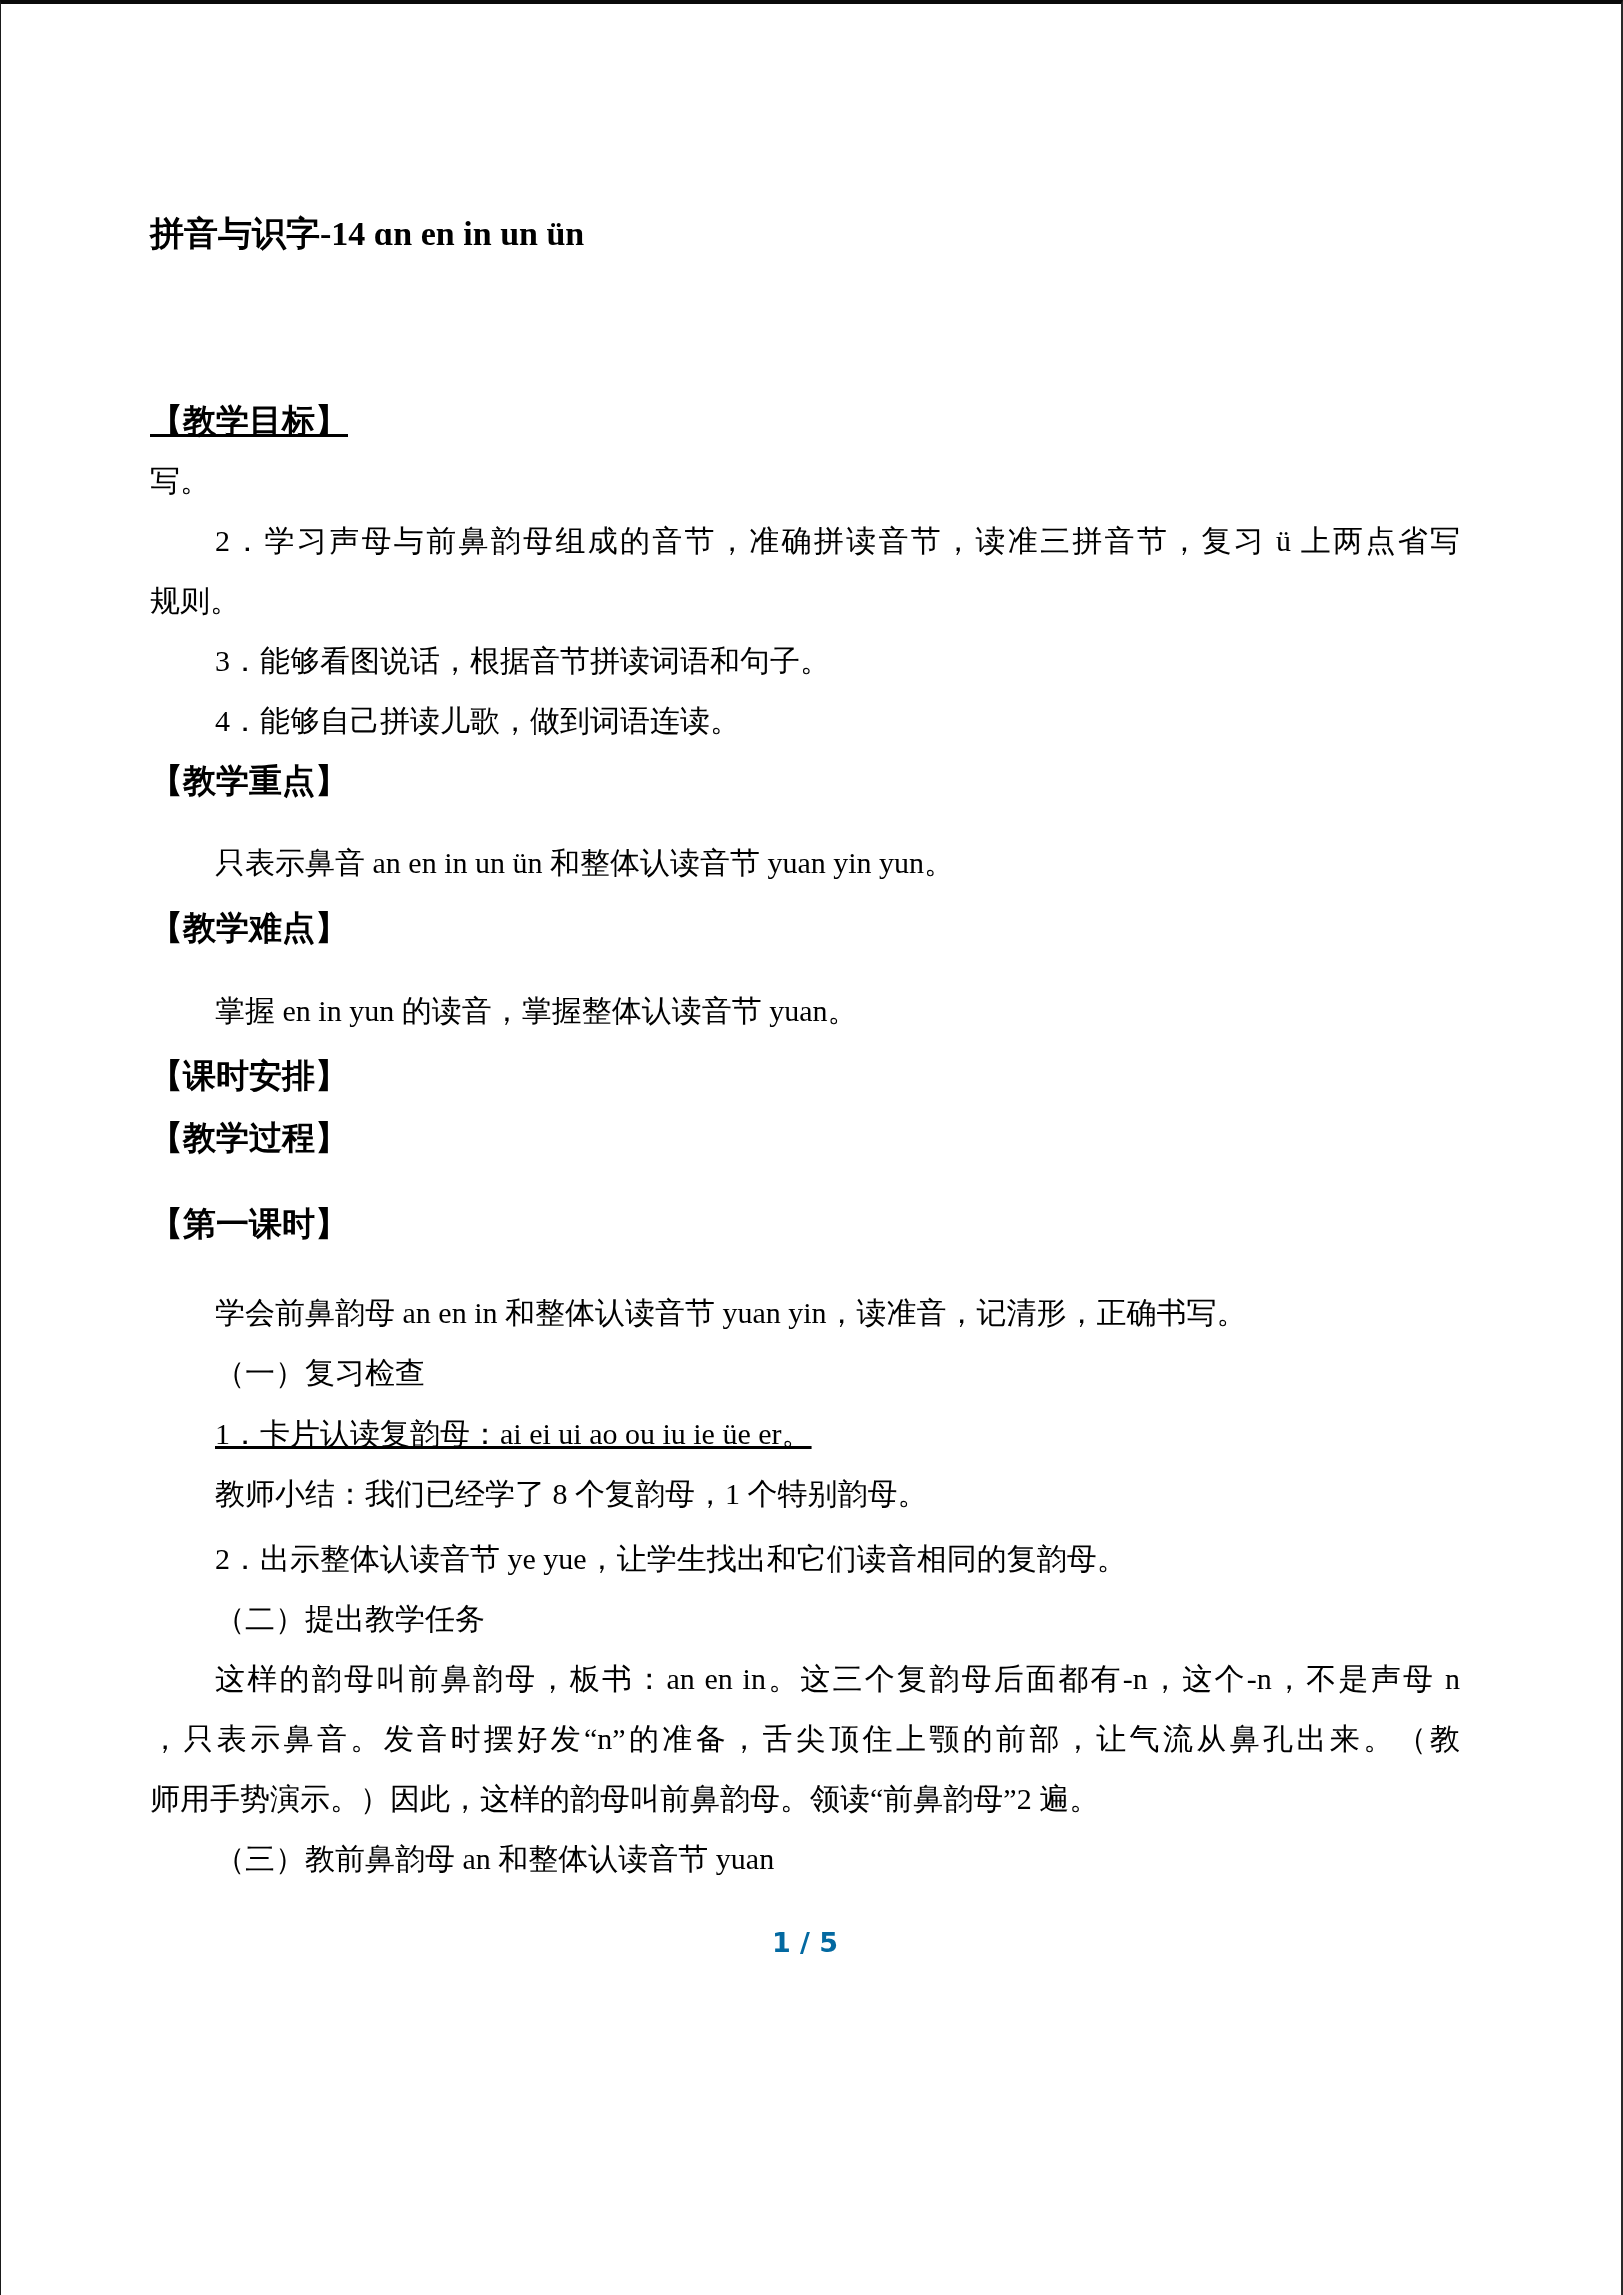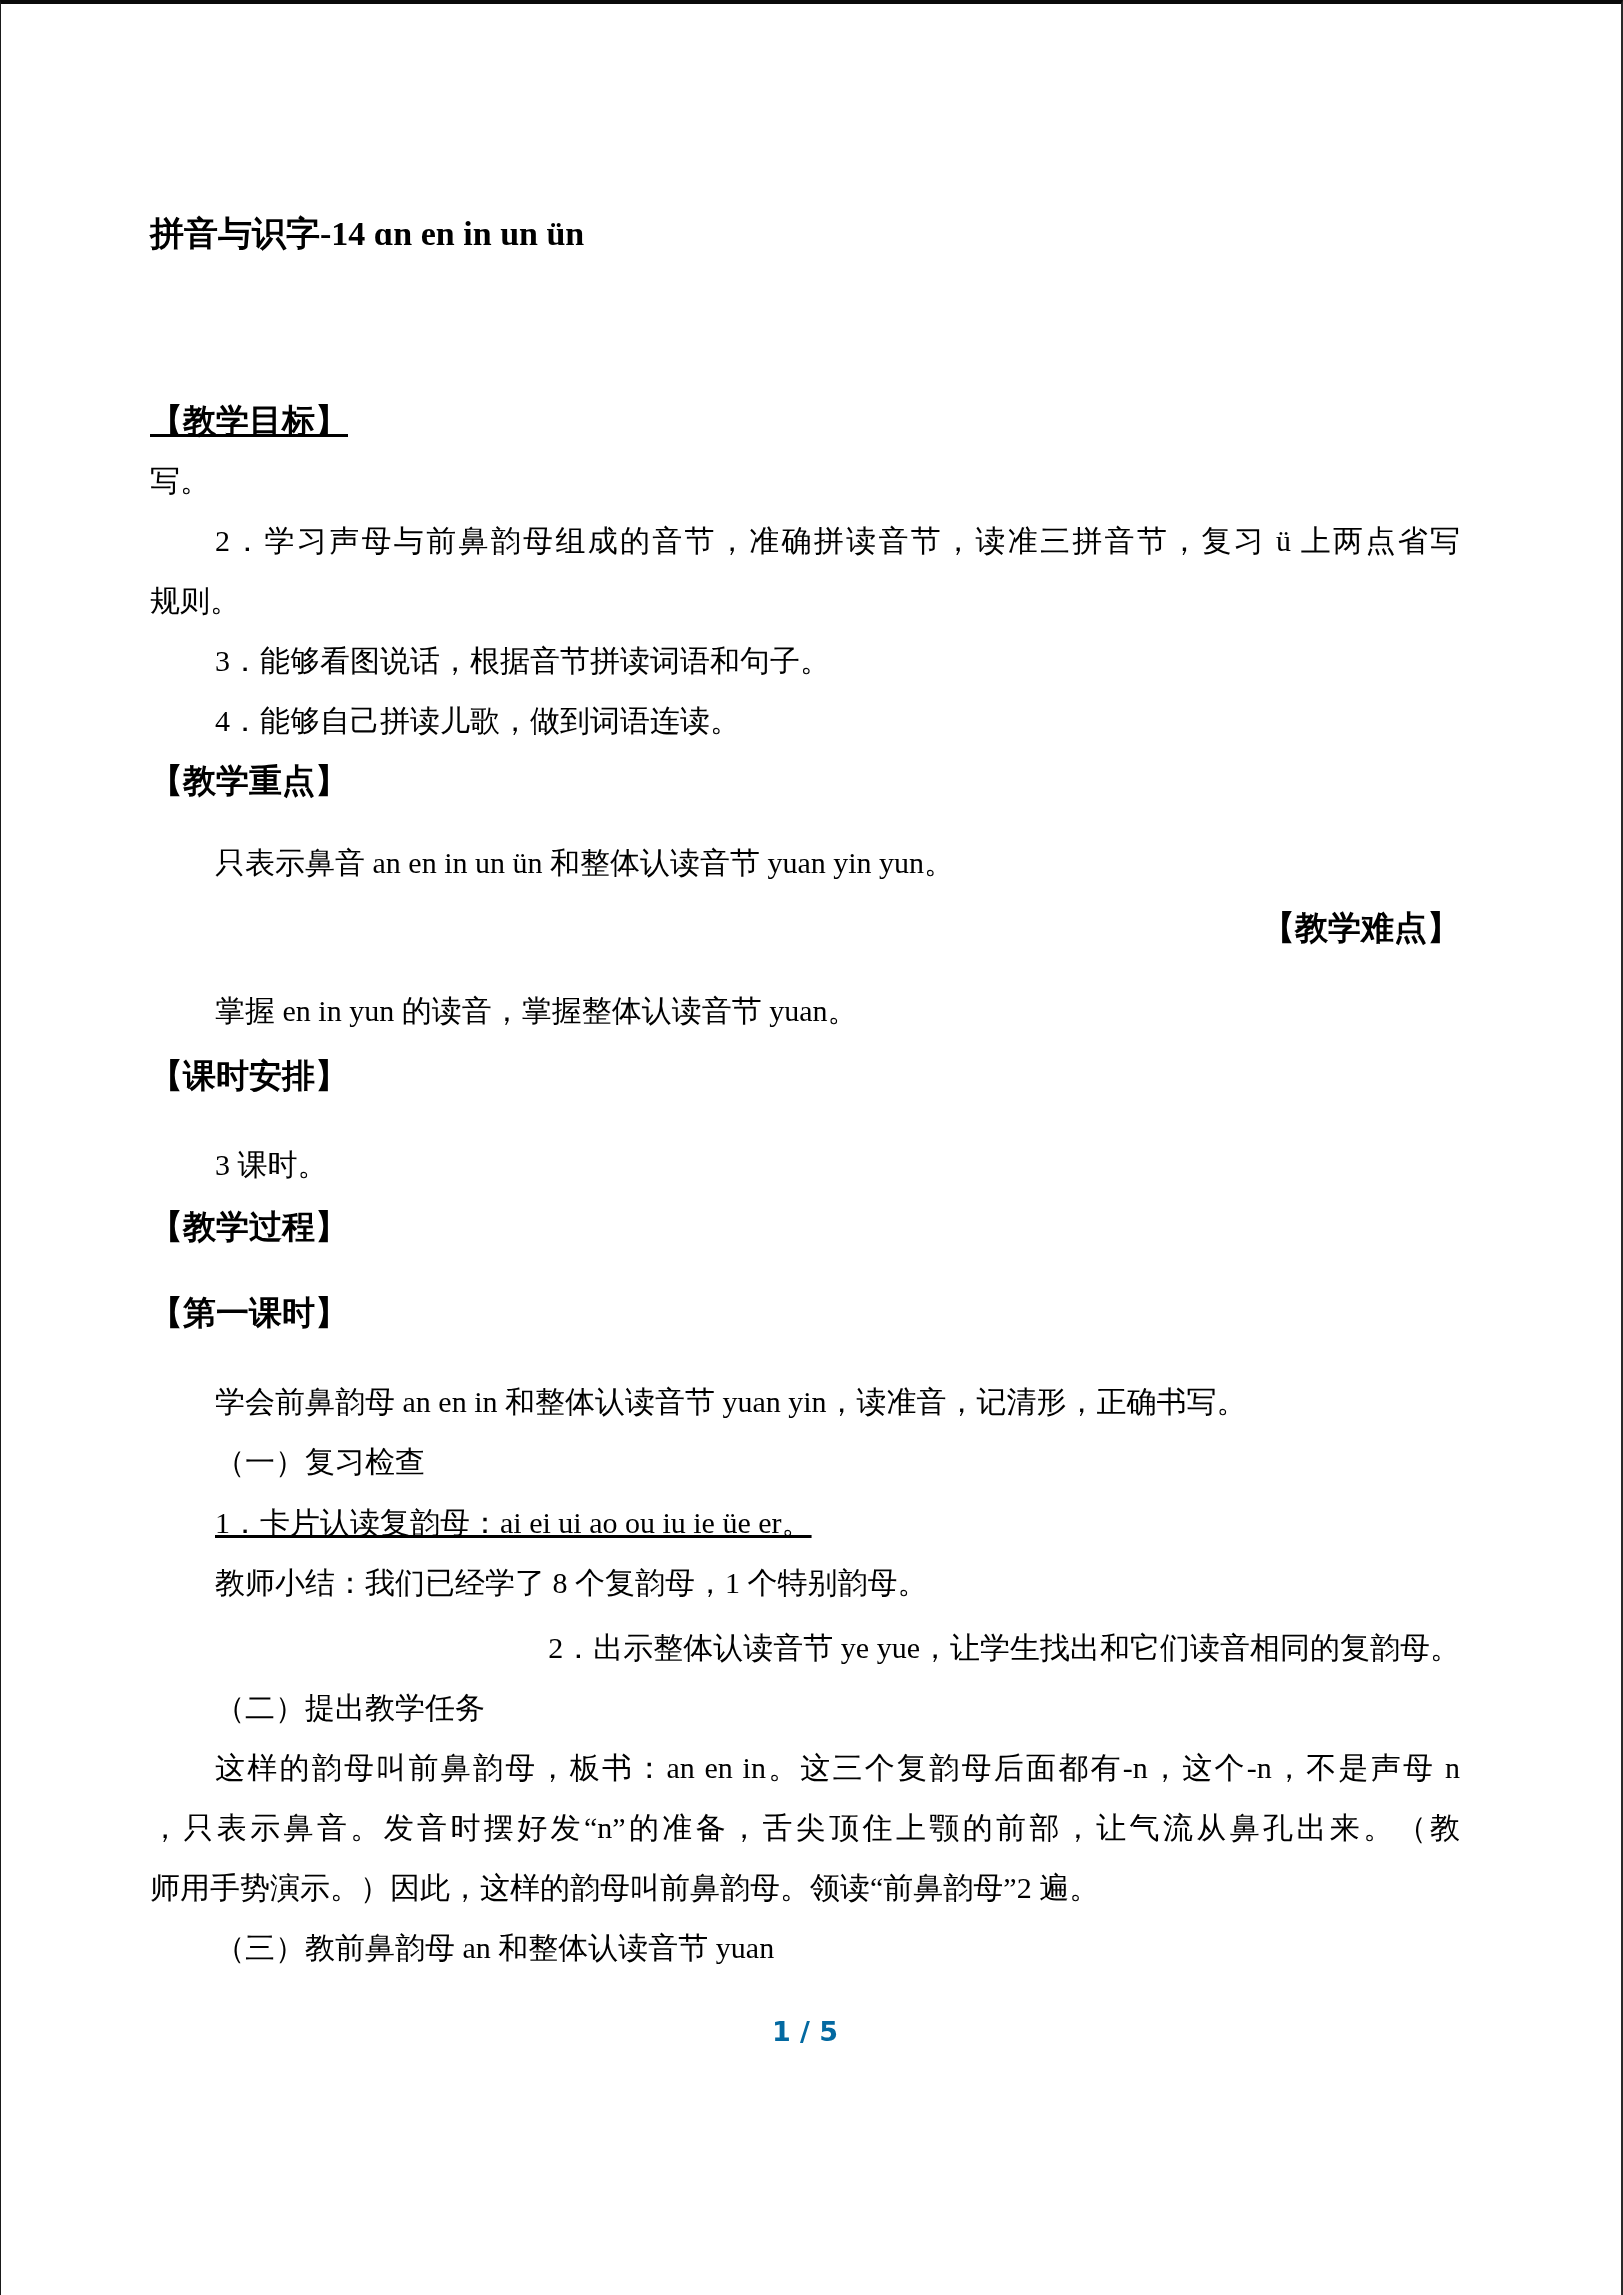--- a/index.html
+++ b/index.html
@@ -46,21 +46,21 @@
   }
   .ind { text-indent: 65px; }
   .just {
     text-align: justify;
     text-align-last: justify;
   }
   .mt0   { margin-top: 0; }
   .mt187 { margin-top: 127px; text-decoration: underline; }
   .mt37  { margin-top: 25px; }
   .mt32  { margin-top: 22px; }
-  .mt7   { margin-top: 4.8px; text-align: right; }
+  .mt7   { margin-top: 4.8px; }
   .mt34  { margin-top: 23px; }
   .mt8   { margin-top: 5.5px; }
   .mt42  { margin-top: 29px; }
   .mt2   { margin-top: 1.4px; }
   .mt39  { margin-top: 26.6px; }
   .mt1   { margin-top: 0.7px; text-decoration: underline; }
   .footer {
     margin-top: 37px;
     font-family: "DejaVu Sans", "Liberation Sans", sans-serif;
     font-size: 27px;
@@ -85,21 +85,20 @@
     <div class="line ind mt0">3．能够看图说话，根据音节拼读词语和句子。</div>
     <div class="line ind mt0">4．能够自己拼读儿歌，做到词语连读。</div>
 
     <div class="heading mt0">【教学重点】</div>
     <div class="line ind mt32">只表示鼻音 an en in un ün 和整体认读音节 yuan yin yun。</div>
 
     <div class="heading mt7">【教学难点】</div>
     <div class="line ind mt34">掌握 en in yun 的读音，掌握整体认读音节 yuan。</div>
 
     <div class="heading mt8">【课时安排】</div>
-    <div class="line ind mt42">3 课时。</div>
 
     <div class="heading mt2">【教学过程】</div>
 
     <div class="heading mt39">【第一课时】</div>
     <div class="line ind mt42">学会前鼻韵母 an en in 和整体认读音节 yuan yin，读准音，记清形，正确书写。</div>
     <div class="line ind mt0">（一）复习检查</div>
     <div class="line ind mt1">1．卡片认读复韵母：ai ei ui ao ou iu ie üe er。</div>
     <div class="line ind mt0">教师小结：我们已经学了 8 个复韵母，1 个特别韵母。</div>
     <div class="line ind mt7">2．出示整体认读音节 ye yue，让学生找出和它们读音相同的复韵母。</div>
     <div class="line ind mt0">（二）提出教学任务</div>

